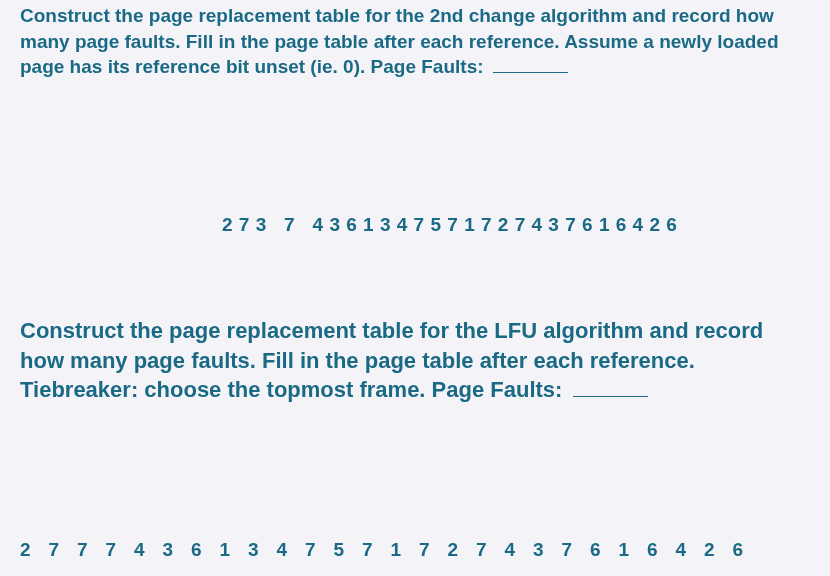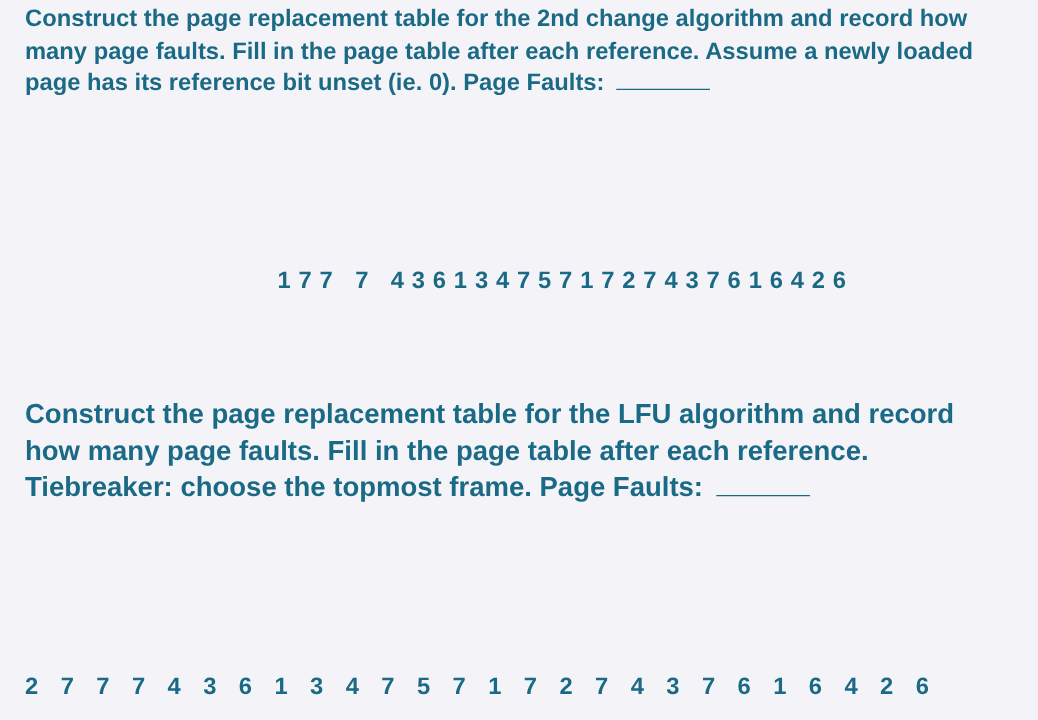--- a/index.html
+++ b/index.html
@@ -64,21 +64,21 @@
   </style>
 </head>
 <body>
 
 <div class="question-block">
   <span>Construct the page replacement table for the 2nd change algorithm and record how many page faults. Fill in the page table after each reference. Assume a newly loaded page has its reference bit unset (ie. 0). Page Faults:</span>
   <span class="blank"></span>
 </div>
 
 <div class="reference-string-1">
-  <span>1 7 7</span>&nbsp;&nbsp;&nbsp;<span>7</span>&nbsp;&nbsp;&nbsp;<span>4 3 6 1 3 4 7 5 7 1 7 2 7 4 3 7 6 1 6 4 2 6</span>
+  <span>2 7 3</span>&nbsp;&nbsp;&nbsp;<span>7</span>&nbsp;&nbsp;&nbsp;<span>4 3 6 1 3 4 7 5 7 1 7 2 7 4 3 7 6 1 6 4 2 6</span>
 </div>
 
 <div class="question-block-2">
   <span>Construct the page replacement table for the LFU algorithm and record how many page faults. Fill in the page table after each reference. Tiebreaker: choose the topmost frame. Page Faults:</span>
   <span class="blank"></span>
 </div>
 
 <div class="reference-string-2" id="ref2-container">
 <span>2</span><span>7</span><span>7</span><span>7</span><span>4</span><span>3</span><span>6</span><span>1</span><span>3</span><span>4</span><span>7</span><span>5</span><span>7</span><span>1</span><span>7</span><span>2</span><span>7</span><span>4</span><span>3</span><span>7</span><span>6</span><span>1</span><span>6</span><span>4</span><span>2</span><span>6</span></div>
 

